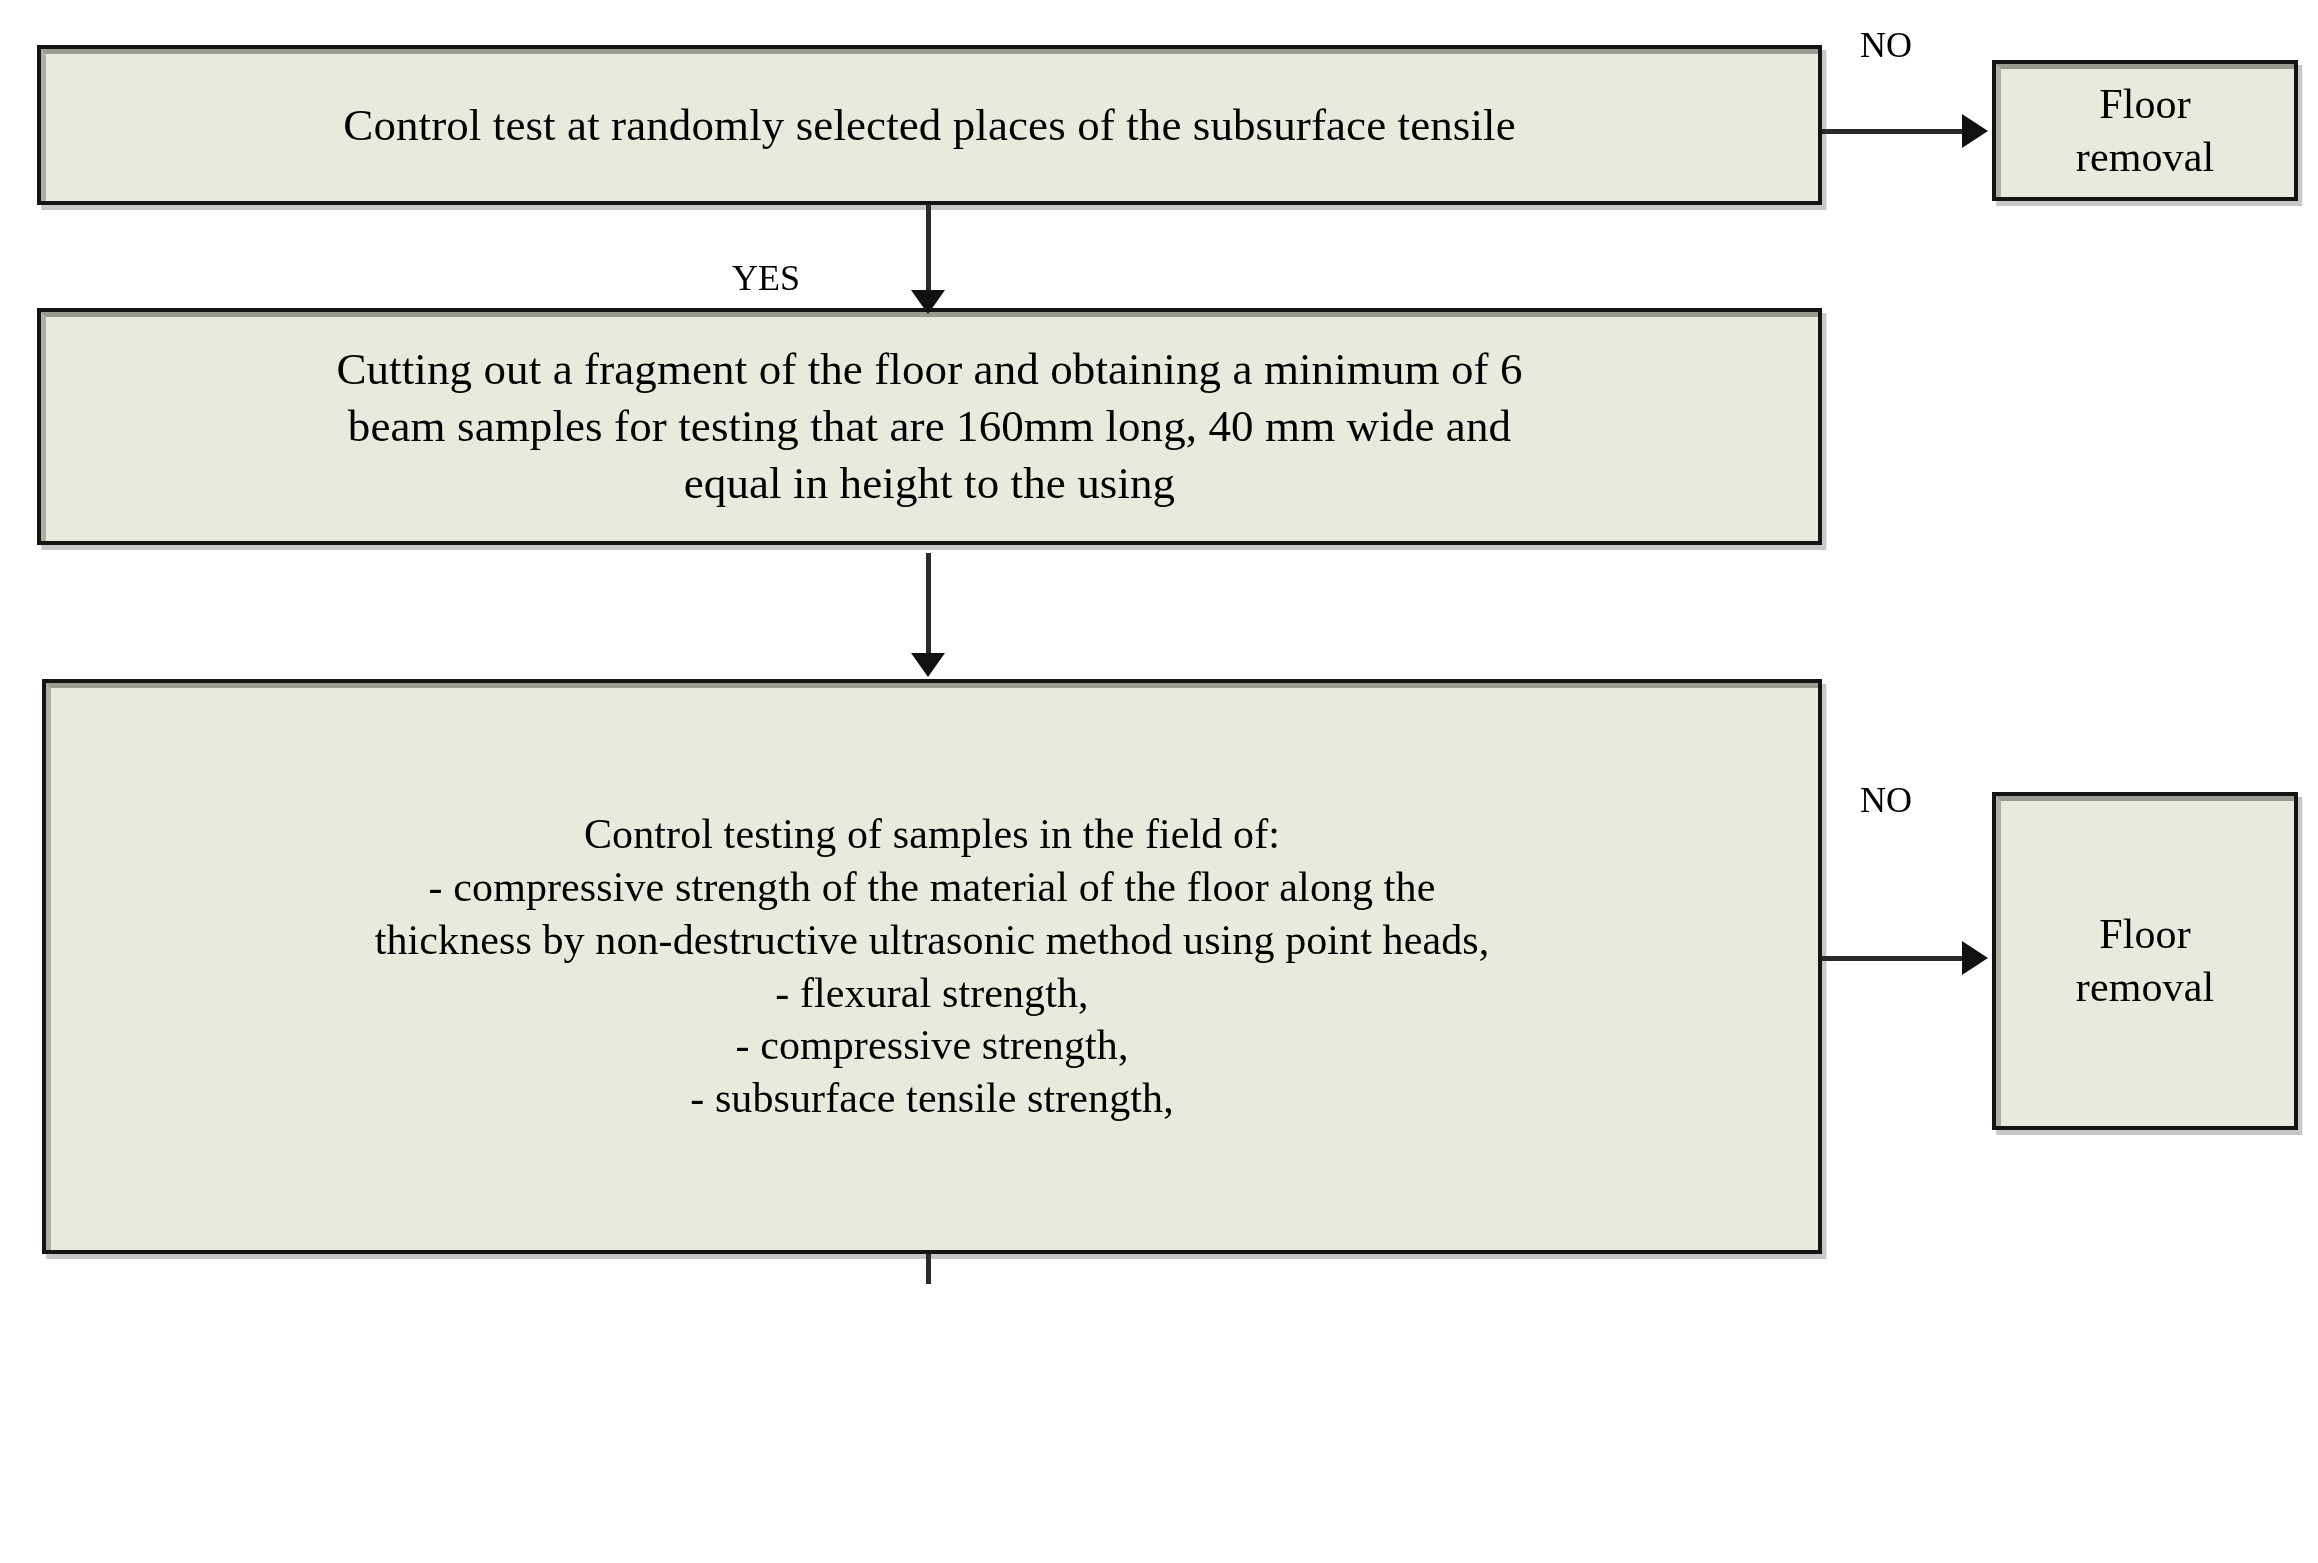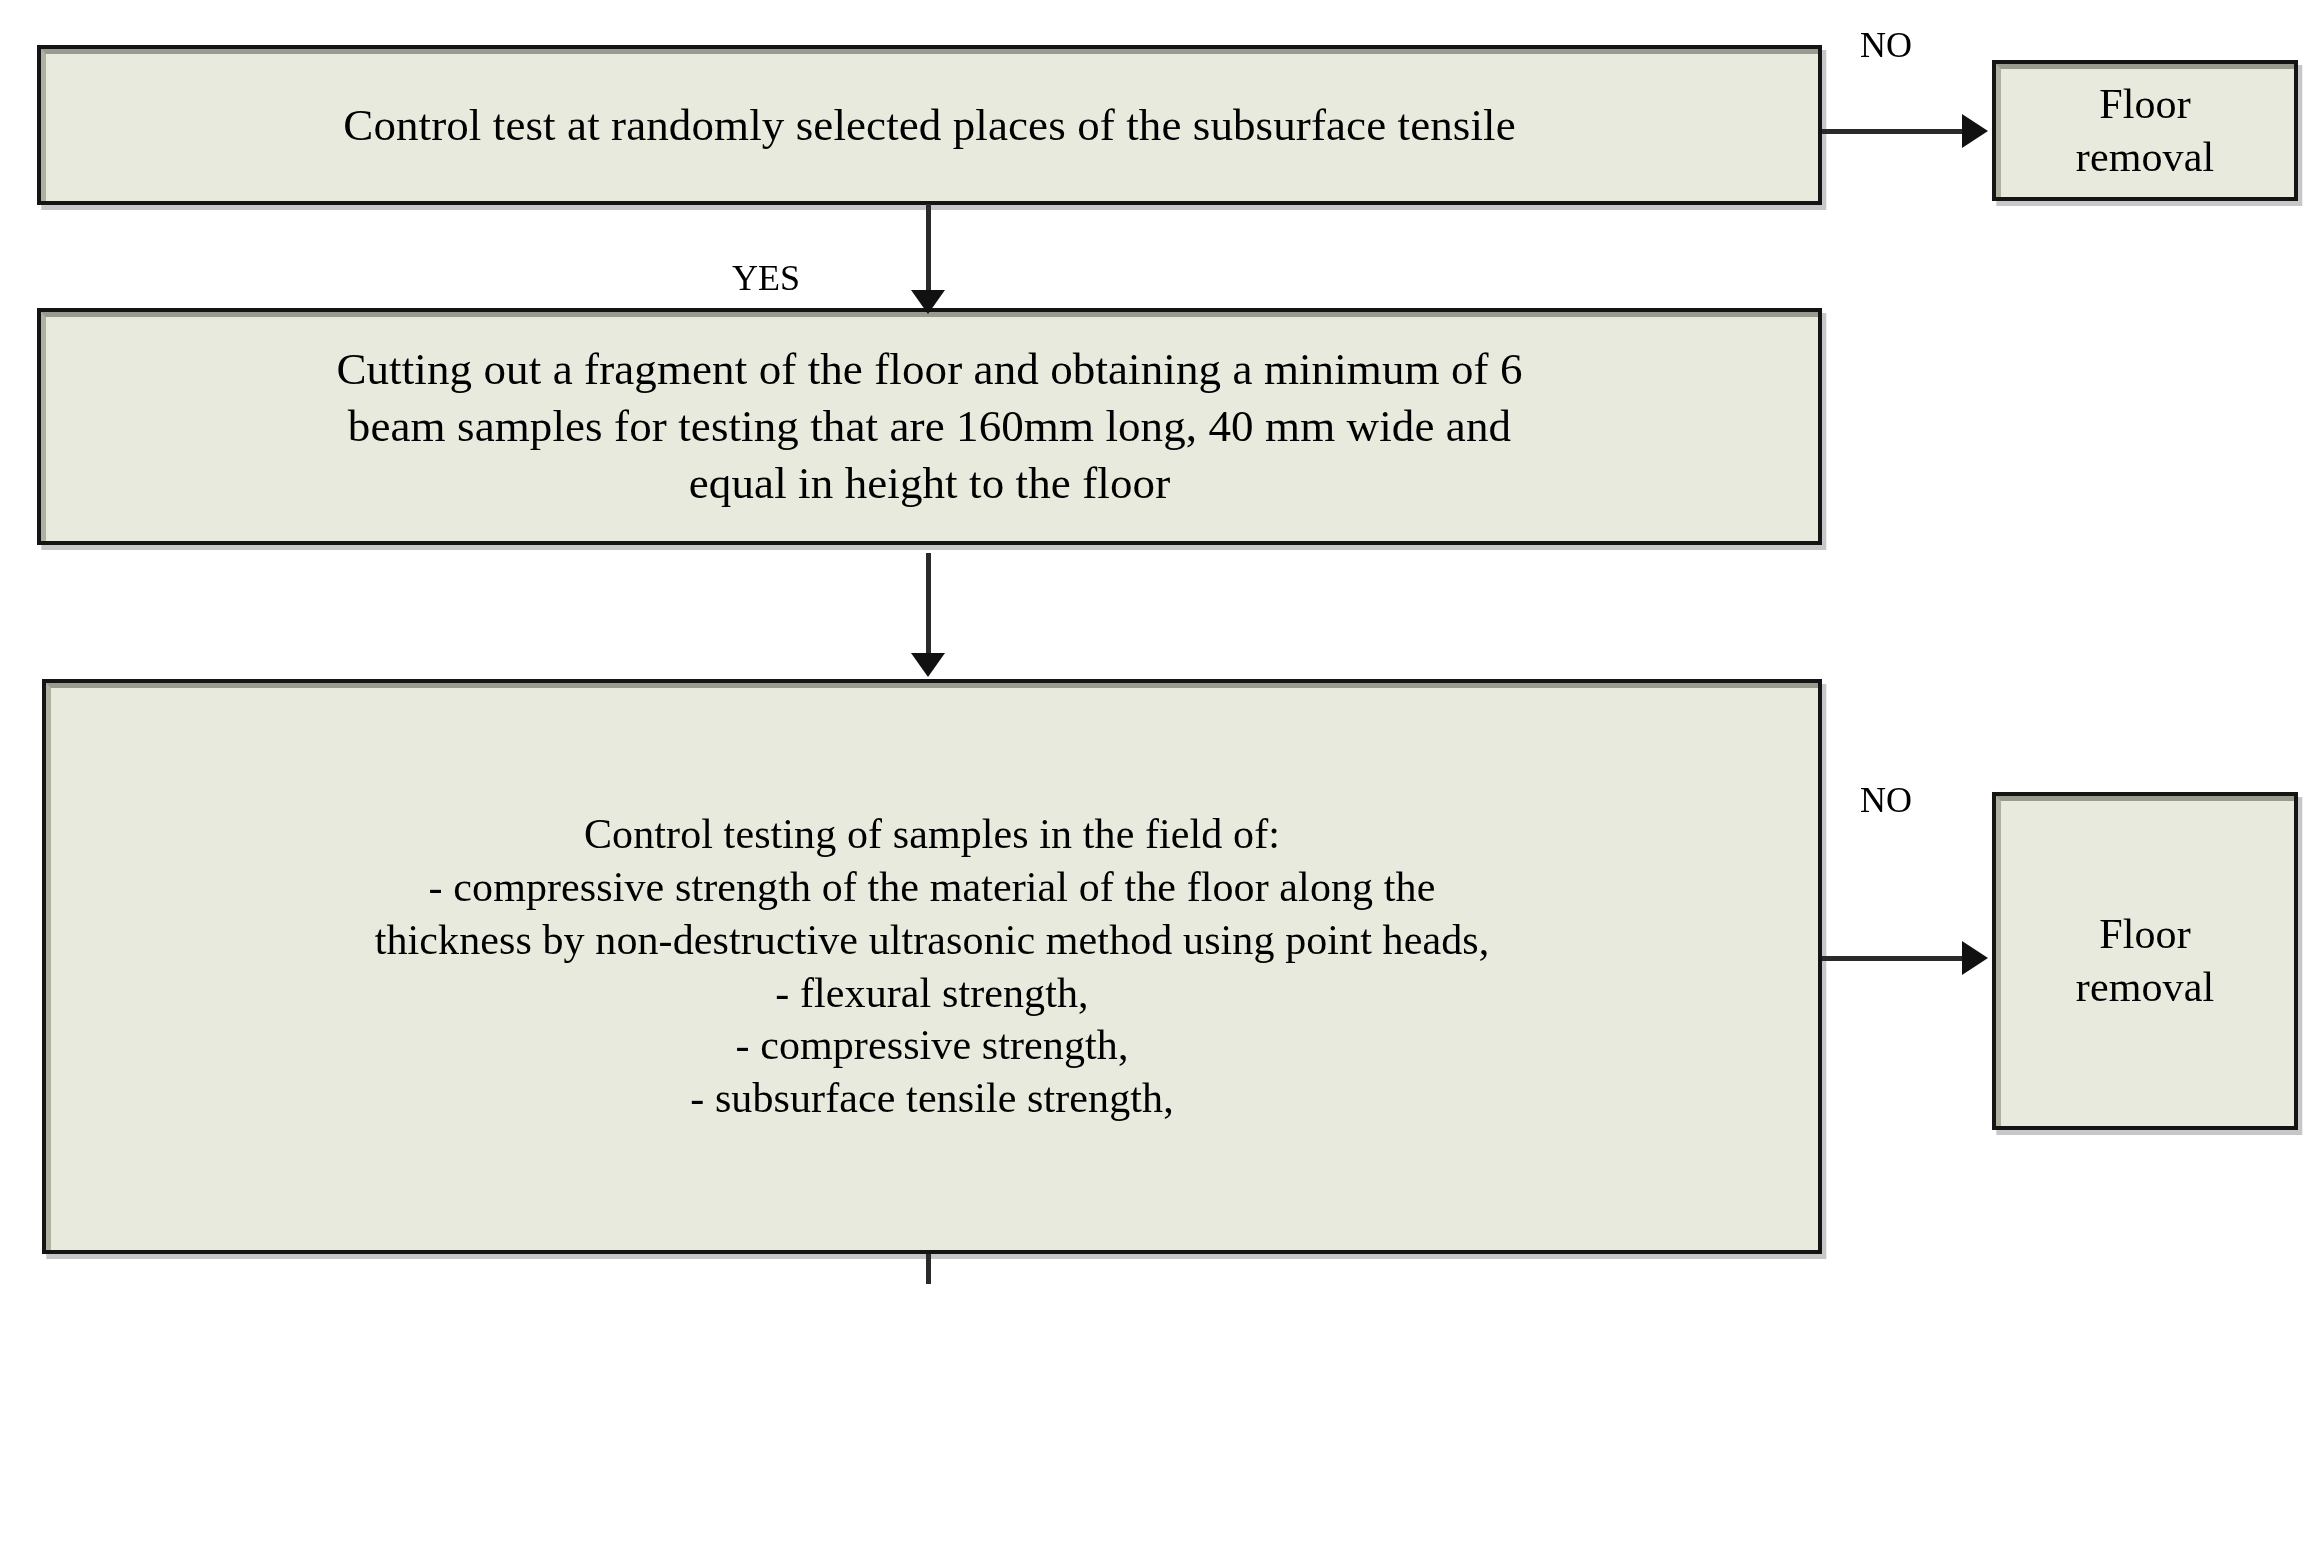--- a/index.html
+++ b/index.html
@@ -128,21 +128,21 @@
   <div class="box" id="box-control-test">
     <div class="box-inner">
       <span class="box-line">Control test at randomly selected places of the subsurface tensile</span>
     </div>
   </div>
 
   <div class="box" id="box-cutting-fragment">
     <div class="box-inner">
       <span class="box-line">Cutting out a fragment of the floor and obtaining a minimum of 6</span>
       <span class="box-line">beam samples for testing that are 160mm long, 40 mm wide and</span>
-      <span class="box-line">equal in height to the floor</span>
+      <span class="box-line">equal in height to the using</span>
     </div>
   </div>
 
   <div class="box" id="box-control-testing">
     <div class="box-inner">
       <span class="box-line">Control testing of samples in the field of:</span>
       <span class="box-line">- compressive strength of the material of the floor along the</span>
       <span class="box-line">thickness by non-destructive ultrasonic method using point heads,</span>
       <span class="box-line">- flexural strength,</span>
       <span class="box-line">- compressive strength,</span>

